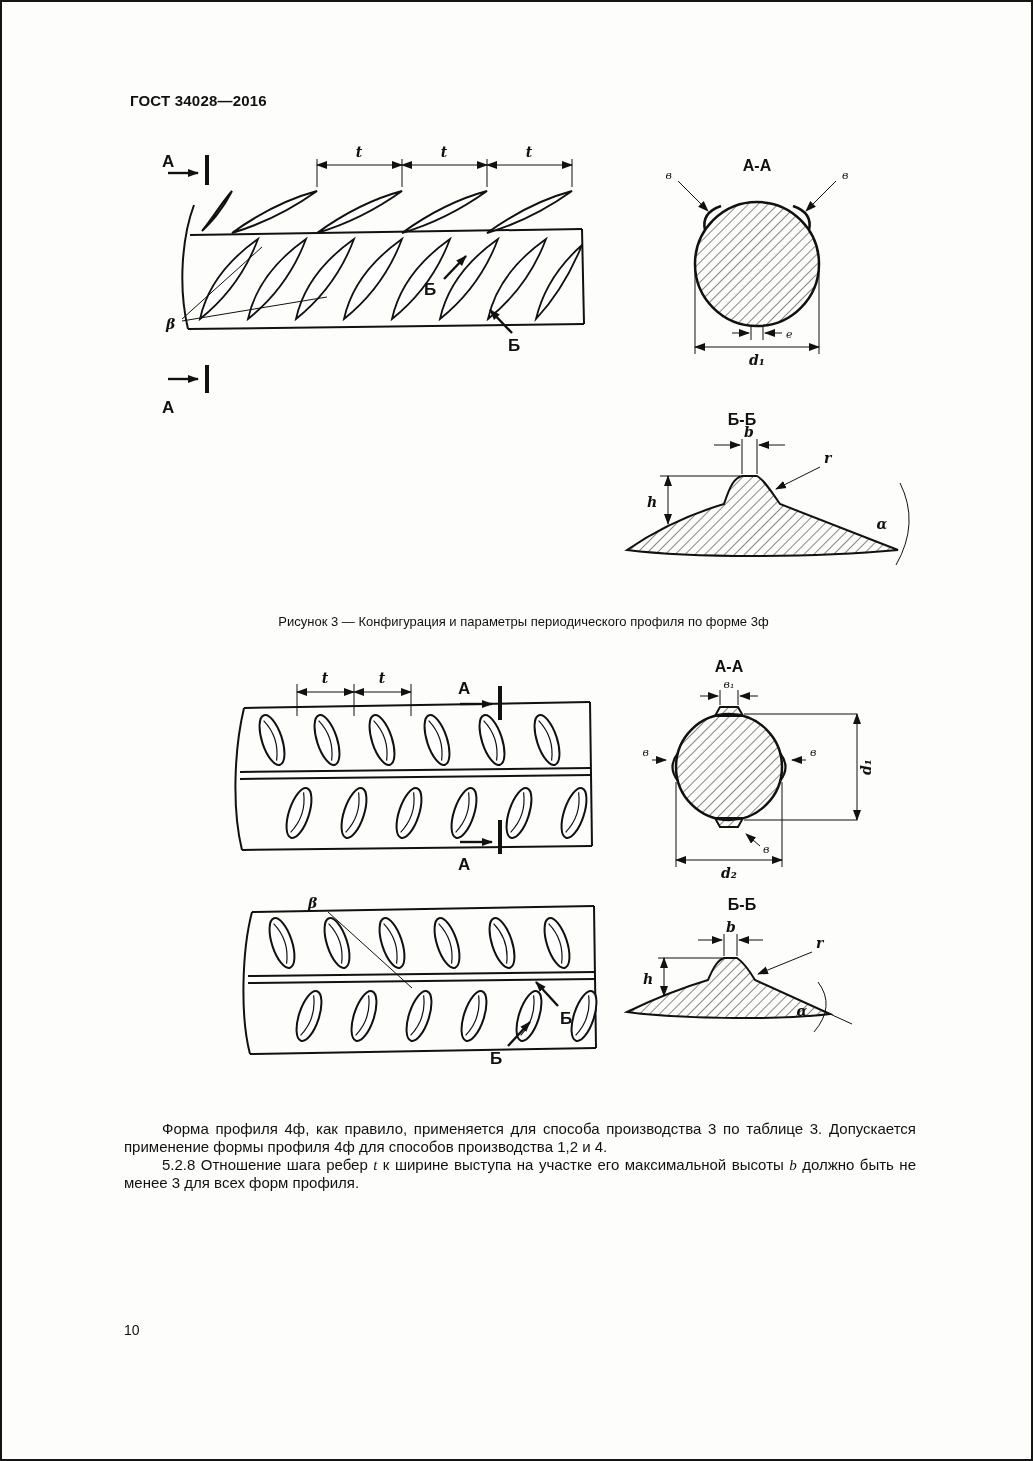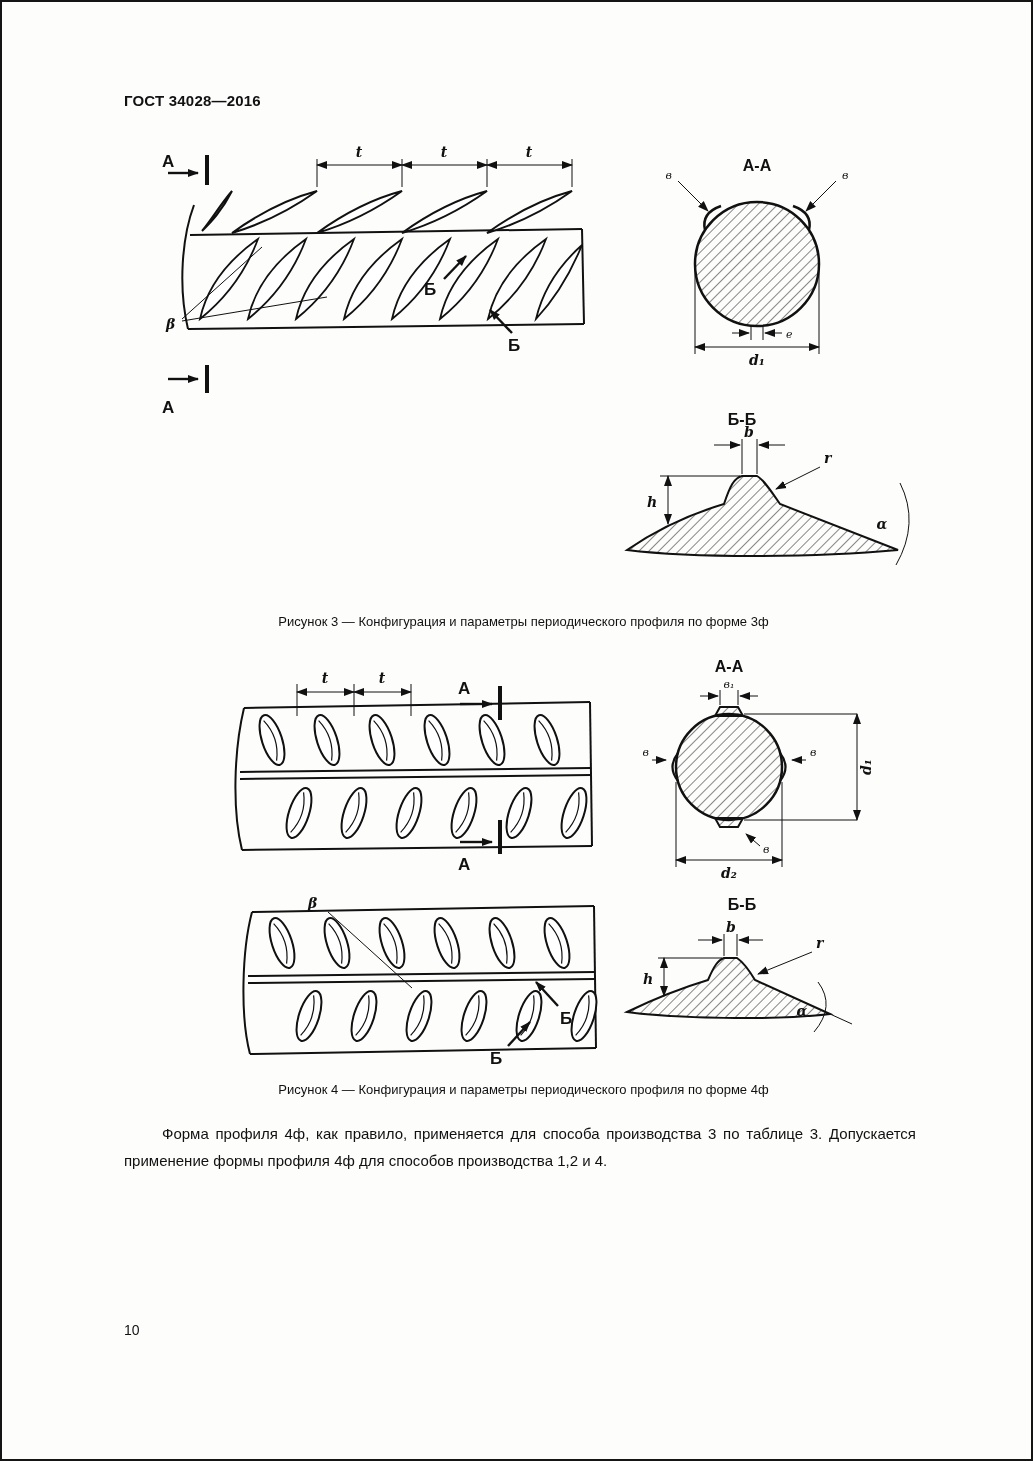--- a/index.html
+++ b/index.html
@@ -1,23 +1,23 @@
 <!DOCTYPE html>
 <html><head>
 <meta charset="utf-8">
 <style>
   * { margin:0; padding:0; box-sizing:border-box; }
   html,body { background:#9a9a9a; }
   body { font-family:"Liberation Sans",sans-serif; color:#111; }
   .page { position:relative; width:1033px; height:1461px; margin:0 auto; background:#fdfdfc; border:2px solid #151515; overflow:hidden; }
-  .header { position:absolute; left:122px; top:90px; font-size:15px; font-weight:bold; letter-spacing:.2px; }
+  .header { position:absolute; left:128px; top:90px; font-size:15px; font-weight:bold; letter-spacing:.2px; }
   .caption { position:absolute; left:0; width:100%; text-align:center; font-size:13px; padding-left:14px; }
   #cap3 { top:612px; }
   #cap4 { top:1080px; }
-  .bodytext { position:absolute; left:122px; top:1118px; width:792px; font-size:15px; line-height:27px; text-align:justify; }
+  .bodytext { position:absolute; left:122px; top:1118px; width:792px; font-size:15px; line-height:18px; text-align:justify; }
   .bodytext p { text-indent:38px; margin:0; }
   .bodytext i { font-style:italic; font-family:"Liberation Serif",serif; }
   .pagenum { position:absolute; left:122px; top:1320px; font-size:14px;text-align:right; }
   svg { position:absolute; }
   #fig3 { left:110px; top:125px; }
   #fig4 { left:110px; top:648px; }
   svg text { fill:#111; stroke:none; }
   .lblA { font:bold 17px "Liberation Sans",sans-serif; }
   .lblT { font:bold 16px "Liberation Sans",sans-serif; }
   .dim  { font:italic bold 14px "DejaVu Serif",serif; }
@@ -344,21 +344,21 @@
       <line x1="552" y1="308" x2="552" y2="346" stroke="#111" stroke-width="1" marker-start="url(#m4)" marker-end="url(#m4)"></line>
       <text class="dim" x="536" y="334" text-anchor="middle">h</text>
       <text class="dim" x="704" y="298">r</text>
       <line x1="700" y1="302" x2="646" y2="324" stroke="#111" stroke-width="1" marker-end="url(#m4)"></line>
       <path d="M706 332 Q724 356 702 382" fill="none" stroke="#111" stroke-width="1"></path>
       <line x1="718" y1="364" x2="740" y2="374" stroke="#111" stroke-width="1"></line>
       <text class="dim" x="690" y="366" text-anchor="middle">α</text>
     </g>
   </svg>
 
-  <div class="caption" id="cap4">Рисунок 4 — Конфигурация и параметры периодического профиля по форме 4ф</div>
 
   <div class="bodytext">
     <p>Форма профиля 4ф, как правило, применяется для способа производства 3 по таблице 3. Допускается применение формы профиля 4ф для способов производства 1,2 и 4.</p>
+    <p><span>5.2.8 Отношение шага ребер </span><i>t</i><span> к ширине выступа на участке его максимальной высоты </span><i>b</i><span> должно быть не менее 3 для всех форм профиля.</span></p>
   </div>
 
   <div class="pagenum">10</div>
 
 </div>
 
 </body></html>

